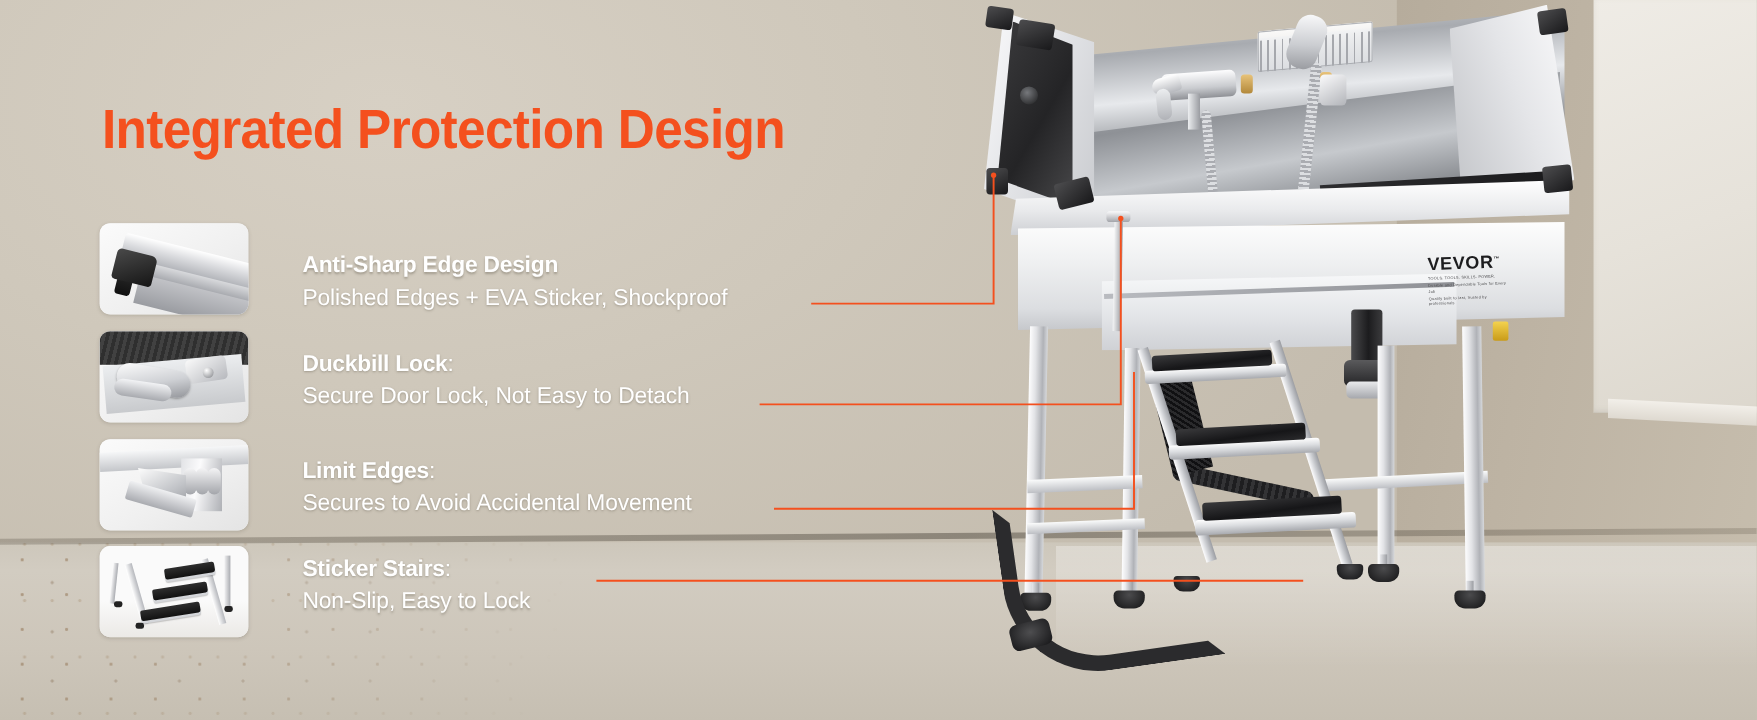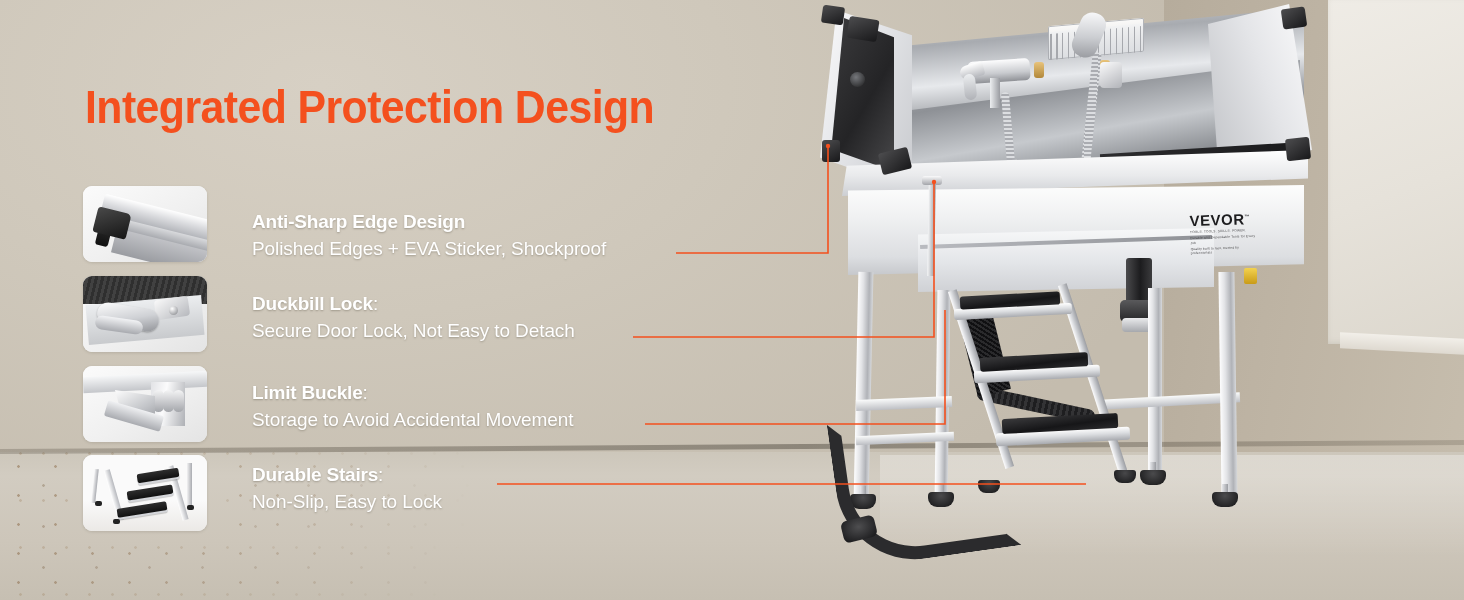--- a/index.html
+++ b/index.html
@@ -380,25 +380,25 @@
 
   <div class="callout c1">
     <div class="c-head"><span>Anti-Sharp Edge Design</span><span class="thin"></span></div>
     <div class="c-sub">Polished Edges + EVA Sticker, Shockproof</div>
   </div>
   <div class="callout c2">
     <div class="c-head"><span>Duckbill Lock</span><span class="thin">:</span></div>
     <div class="c-sub">Secure Door Lock, Not Easy to Detach</div>
   </div>
   <div class="callout c3">
-    <div class="c-head"><span>Limit Buckle</span><span class="thin">:</span></div>
-    <div class="c-sub">Storage to Avoid Accidental Movement</div>
+    <div class="c-head"><span>Limit Edges</span><span class="thin">:</span></div>
+    <div class="c-sub">Secures to Avoid Accidental Movement</div>
   </div>
   <div class="callout c4">
-    <div class="c-head"><span>Durable Stairs</span><span class="thin">:</span></div>
+    <div class="c-head"><span>Sticker Stairs</span><span class="thin">:</span></div>
     <div class="c-sub">Non-Slip, Easy to Lock</div>
   </div>
 
   <div class="product">
     <div class="back-panel"></div>
     <div class="tub-inner"></div>
 
     <div class="basket"></div>
     <div class="basket-bars"></div>
     <div class="hose2"></div>

